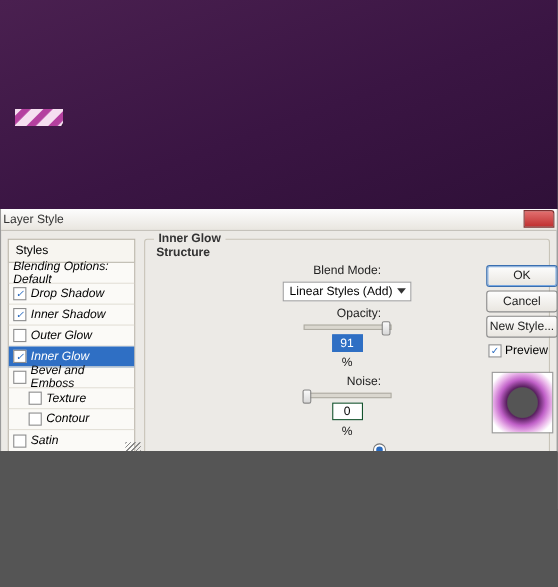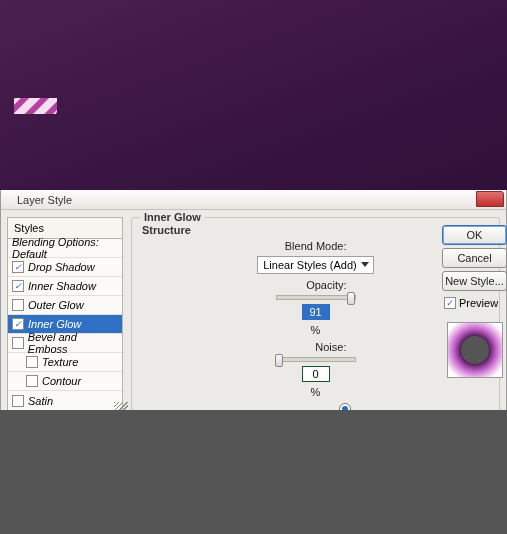--- a/index.html
+++ b/index.html
@@ -2,21 +2,21 @@
 <html><head>
 <meta charset="utf-8">
 <style>
 * { box-sizing: border-box; margin: 0; padding: 0; font-family: "Segoe UI", Tahoma, sans-serif; font-size: 11px; }
 body { width: 507px; height: 534px; background: #666; overflow: hidden; position: relative; }
 
 .canvas { width: 507px; height: 190px; background: linear-gradient(160deg, #4a2050 0%, #3a1543 55%, #2f1038 100%); overflow: hidden; position: relative; }
 .canvas svg { position: absolute; top: 0; left: 0; }
 
 .dialog { position: absolute; top: 190px; left: 0; width: 507px; background: #eceae6; border: 1px solid #9a9a9a; border-top: none; }
-.titlebar { height: 20px; background: linear-gradient(#fdfdfd,#e9e6e0); display: flex; align-items: center; padding: 0 16px; border-bottom: 1px solid #c5c2bb; position: relative; }
+.titlebar { height: 20px; background: linear-gradient(#fdfdfd,#e9e6e0); display: flex; align-items: center; padding: 0 2px; border-bottom: 1px solid #c5c2bb; position: relative; }
 .titlebar span { color: #333; }
 .titlebar .closebtn { position: absolute; right: 2px; top: 1px; width: 28px; height: 16px; background: linear-gradient(#e27070,#c03030); border: 1px solid #803030; border-radius: 0 3px 0 0; }
 
 .content { display: flex; padding: 7px 6px 0 6px; height: 200px; gap: 8px; position: relative; }
 
 
 .styles-col { width: 116px; }
 .styles-head { background: #f7f5f0; border: 1px solid #b8b4a8; height: 22px; display: flex; align-items: center; padding: 0 6px; }
 .styles-list { border: 1px solid #b8b4a8; border-top: none; background: #fbfaf7; font-style: italic; }
 .srow { height: 19px; display: flex; align-items: center; padding: 0 4px; border-bottom: 1px solid #e3e0d8; gap: 4px; position: relative; }
@@ -43,21 +43,21 @@
 .pct { color: #222; }
 .radio { width: 12px; height: 12px; border: 1px solid #777; border-radius: 50%; background: #fff; display: inline-flex; align-items: center; justify-content: center; }
 .radio.on::after { content: ""; width: 6px; height: 6px; background: #2a6bbf; border-radius: 50%; }
 .swatch { width: 20px; height: 18px; border: 1px solid #888; background: #e080d8; }
 .gradbar { width: 110px; height: 18px; border: 1px solid #888; background: linear-gradient(90deg,#c040c0 0%,#e8b0e8 55%,rgba(232,176,232,0) 100%), repeating-conic-gradient(#ccc 0 25%, #fff 0 50%) 0 0/10px 10px; }
 .gradwrap { display: flex; align-items: center; border: 1px solid #999; height: 20px; padding: 0 1px; }
 .gradwrap .arrow { width: 14px; display: flex; align-items: center; justify-content: center; }
 .gradwrap .arrow div { width: 0; height: 0; border-left: 4px solid transparent; border-right: 4px solid transparent; border-top: 5px solid #333; }
 
 
-.right { position: absolute; right: 0; top: 217px; width: 65px; display: flex; flex-direction: column; gap: 3px; padding-top: 8px; margin-left: 46px; }
+.right { position: absolute; right: 0; top: 233px; width: 65px; display: flex; flex-direction: column; gap: 3px; padding-top: 8px; margin-left: 46px; }
 .btn { height: 20px; border: 1px solid #8c8c8c; background: linear-gradient(#fdfdfd,#e9e6e0); border-radius: 3px; display: flex; align-items: center; justify-content: center; color: #222; }
 .btn.primary { border: 1px solid #3a6fb0; box-shadow: 0 0 0 1px #79a8e0 inset; }
 .cbrow { display: flex; align-items: center; gap: 3px; margin-top: 3px; padding-left: 2px; }
 .cbrow .cb { width: 12px; height: 12px; border: 1px solid #8c8c8c; background: #fff; display: flex; align-items: center; justify-content: center; font-size: 9px; color: #2a6bbf; }
 .preview-thumb { margin-top: 10px; width: 56px; height: 56px; border: 1px solid #999; background: radial-gradient(circle at 50% 50%, #555 0%, #555 35%, #5a2060 38%, #c060c8 55%, #e8b0e8 70%, #fff 85%); align-self: center; }
 
 .cutoff { position: absolute; top: 410px; left: 0; width: 507px; height: 124px; background: #555; }
 </style>
 </head>
 <body>

